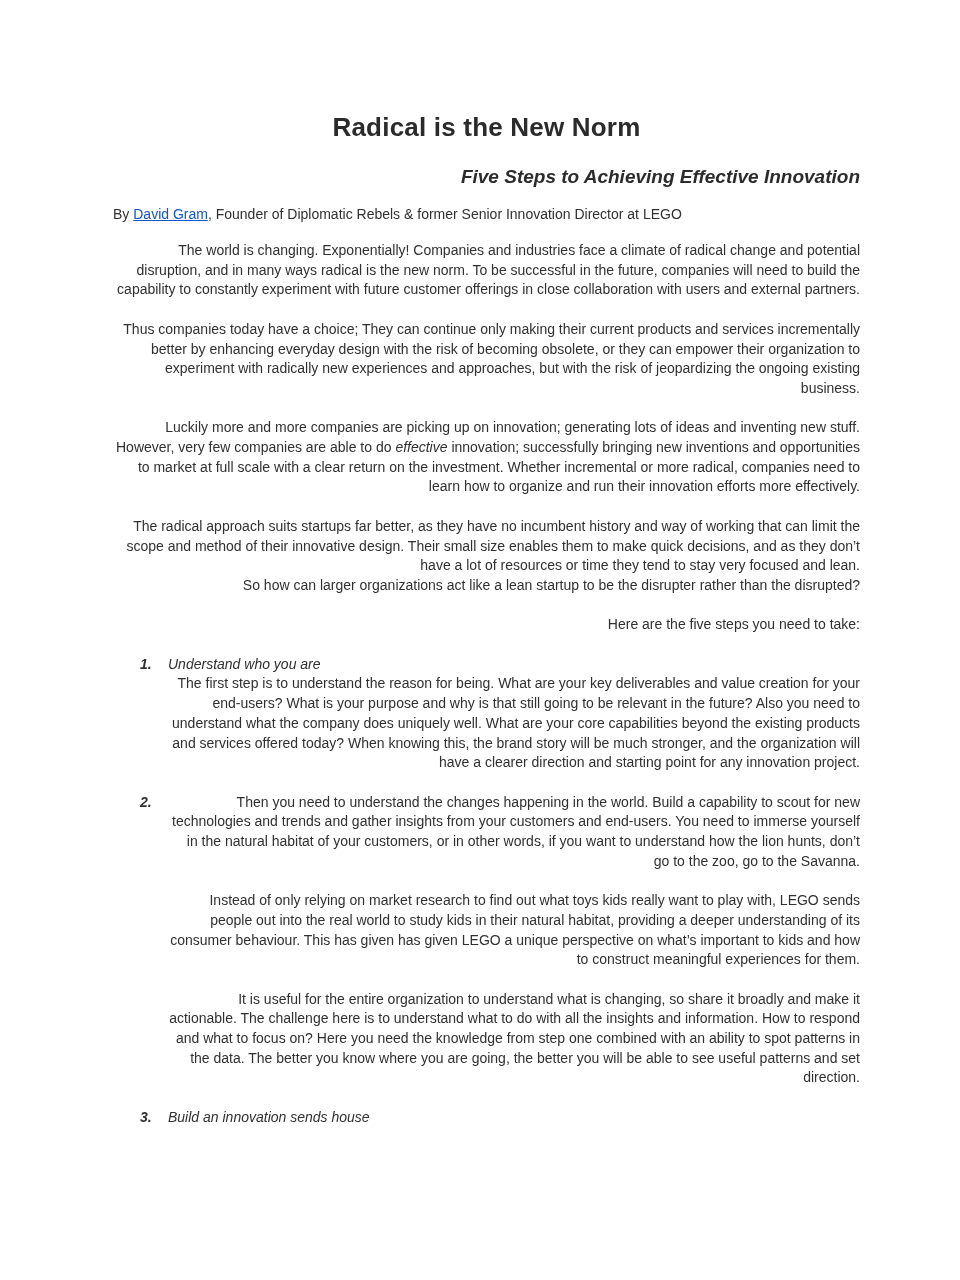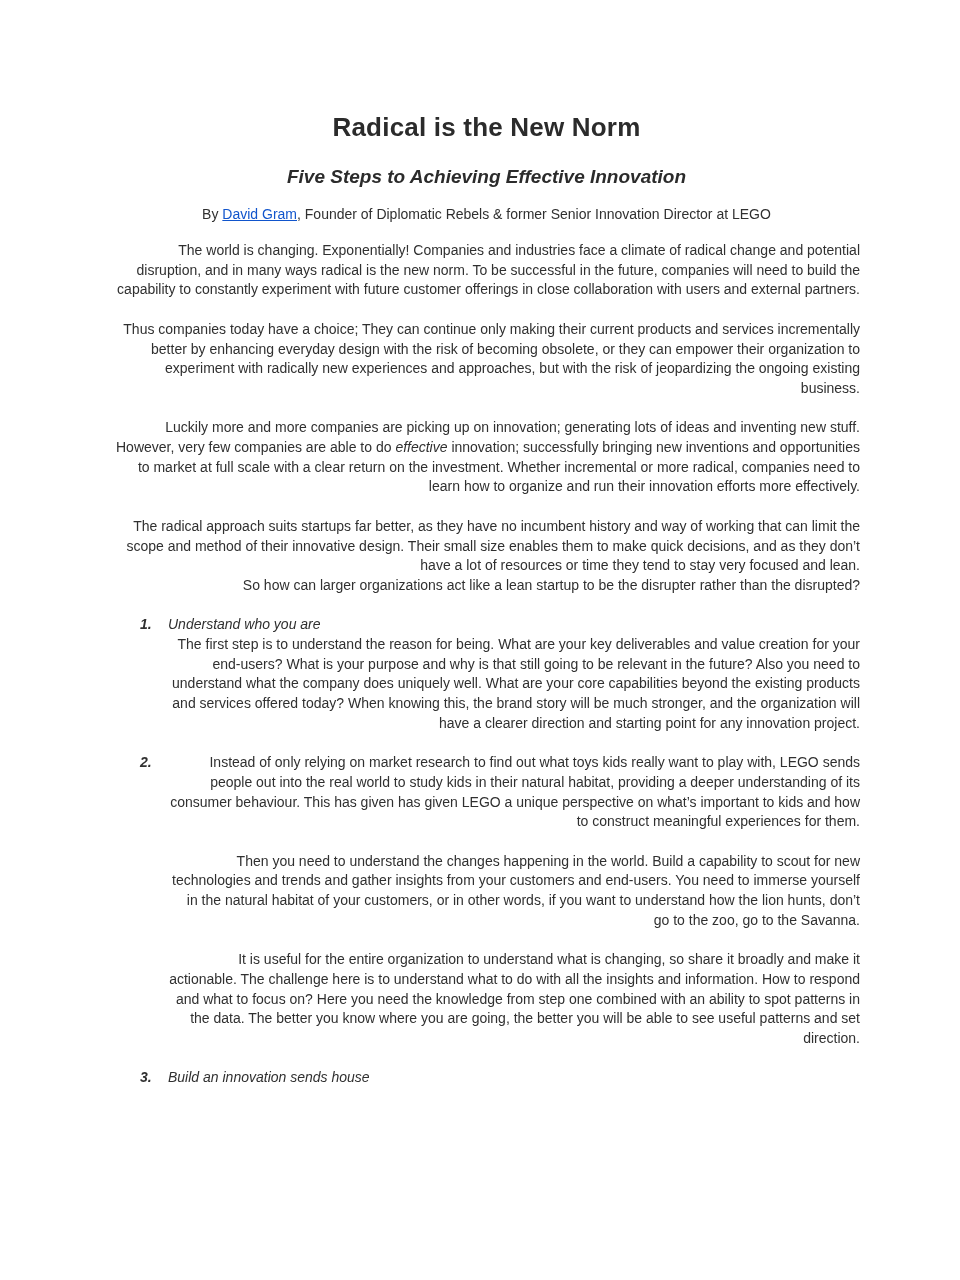--- a/index.html
+++ b/index.html
@@ -25,27 +25,26 @@
     font-weight: bold;
     text-align: center;
     margin: 0 0 23px 0;
     color: #2b2b2b;
     letter-spacing: 0.2px;
   }
   .doc-subtitle {
     font-size: 19px;
     font-weight: bold;
     font-style: italic;
-    text-align: center;
+    text-align: right;
     margin: 0 0 18px 0;
     color: #2b2b2b;
   }
   .byline {
     font-size: 14px;
-    text-align: center;
     margin: 0 0 19px 0;
   }
   .byline a {
     color: #1155cc;
     text-decoration: underline;
     cursor: pointer;
   }
   .para {
     font-size: 14px;
     line-height: 19.7px;
@@ -95,36 +94,37 @@
   <p class="byline"><span>By </span><a href="#">David Gram</a><span>, Founder of Diplomatic Rebels &amp; former Senior Innovation Director at LEGO</span></p>
 
   <p class="para">The world is changing. Exponentially! Companies and industries face a climate of radical change and potential disruption, and in many ways radical is the new norm. To be successful in the future, companies will need to build the capability to constantly experiment with future customer offerings in close collaboration with users and external partners.</p>
 
   <p class="para">Thus companies today have a choice; They can continue only making their current products and services incrementally better by enhancing everyday design with the risk of becoming obsolete, or they can empower their organization to experiment with radically new experiences and approaches, but with the risk of jeopardizing the ongoing existing business.</p>
 
   <p class="para"><span>Luckily more and more companies are picking up on innovation; generating lots of ideas and inventing new stuff. However, very few companies are able to do </span><em>effective</em><span> innovation; successfully bringing new inventions and opportunities to market at full scale with a clear return on the investment. Whether incremental or more radical, companies need to learn how to organize and run their innovation efforts more effectively.</span></p>
 
   <p class="para"><span>The radical approach suits startups far better, as they have no incumbent history and way of working that can limit the scope and method of their innovative design. Their small size enables them to make quick decisions, and as they don’t have a lot of resources or time they tend to stay very focused and lean.</span><br><span>So how can larger organizations act like a lean startup to be the disrupter rather than the disrupted?</span></p>
 
+  <p class="para">Here are the five steps you need to take:</p>
 
   <div class="steps">
 
     <div class="step">
       <span class="step-num">1.</span>
       <div class="step-body">
         <p class="step-heading">Understand who you are</p>
         <p class="para">The first step is to understand the reason for being. What are your key deliverables and value creation for your end-users? What is your purpose and why is that still going to be relevant in the future? Also you need to understand what the company does uniquely well. What are your core capabilities beyond the existing products and services offered today? When knowing this, the brand story will be much stronger, and the organization will have a clearer direction and starting point for any innovation project.</p>
       </div>
     </div>
 
     <div class="step">
       <span class="step-num">2.</span>
       <div class="step-body">
+        <p class="para">Then you need to understand the changes happening in the world. Build a capability to scout for new technologies and trends and gather insights from your customers and end-users. You need to immerse yourself in the natural habitat of your customers, or in other words, if you want to understand how the lion hunts, don’t go to the zoo, go to the Savanna.</p>
         <p class="para">Instead of only relying on market research to find out what toys kids really want to play with, LEGO sends people out into the real world to study kids in their natural habitat, providing a deeper understanding of its consumer behaviour. This has given has given LEGO a unique perspective on what’s important to kids and how to construct meaningful experiences for them.</p>
-        <p class="para">Then you need to understand the changes happening in the world. Build a capability to scout for new technologies and trends and gather insights from your customers and end-users. You need to immerse yourself in the natural habitat of your customers, or in other words, if you want to understand how the lion hunts, don’t go to the zoo, go to the Savanna.</p>
         <p class="para">It is useful for the entire organization to understand what is changing, so share it broadly and make it actionable. The challenge here is to understand what to do with all the insights and information. How to respond and what to focus on? Here you need the knowledge from step one combined with an ability to spot patterns in the data. The better you know where you are going, the better you will be able to see useful patterns and set direction.</p>
       </div>
     </div>
 
     <div class="step">
       <span class="step-num">3.</span>
       <div class="step-body">
         <p class="step-heading">Build an innovation sends house</p>
       </div>
     </div>

